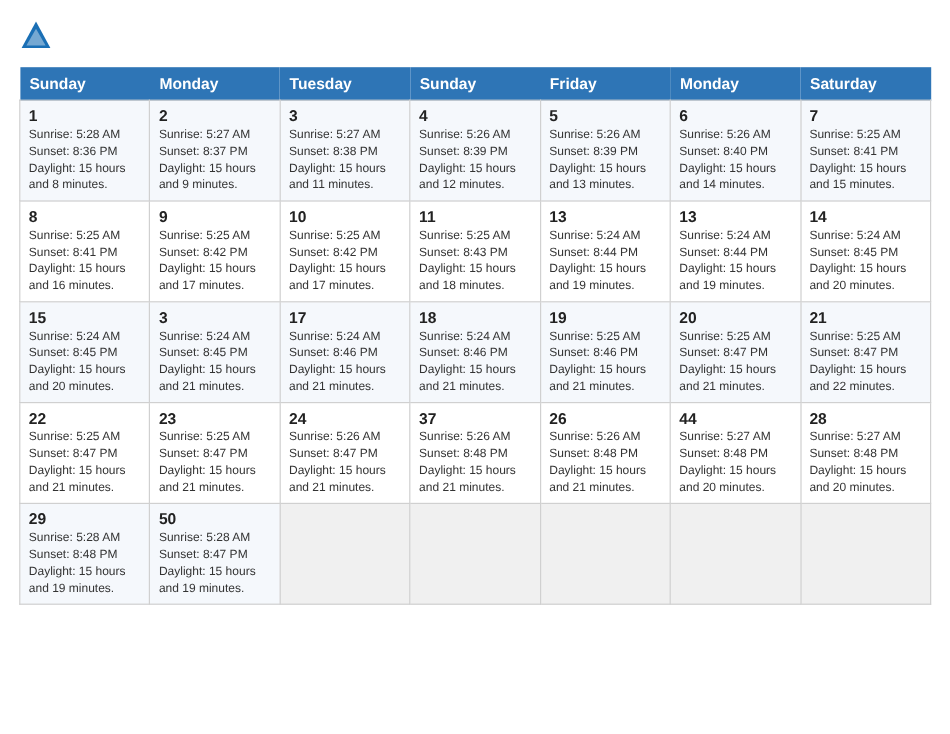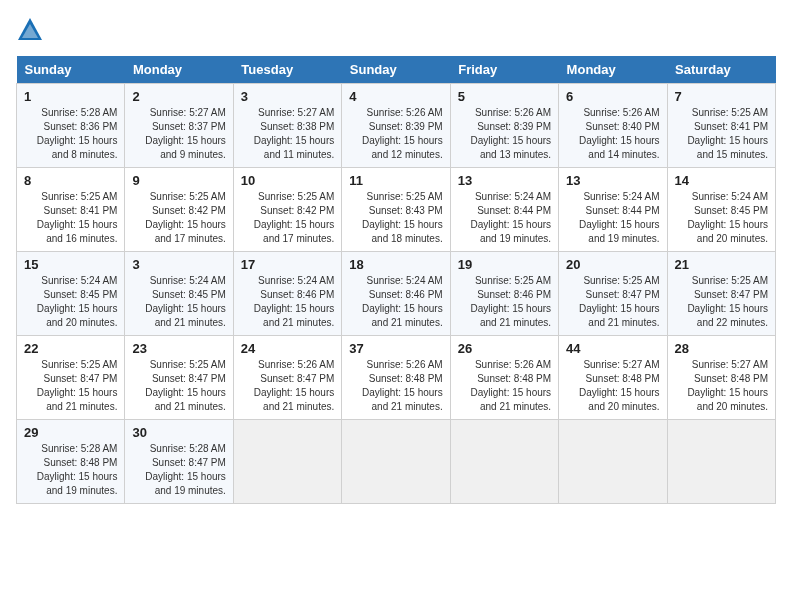--- a/index.html
+++ b/index.html
@@ -68,21 +68,20 @@
       font-size: 13px;
       font-weight: bold;
       color: #222;
       display: block;
       margin-bottom: 2px;
     }
     .day-info {
       font-size: 10px;
       color: #333;
       line-height: 1.4;
-      text-align: right;
     }
     .empty-cell {
       background-color: #f0f0f0 !important;
     }
   </style>
 </head>
 <body>
 
 <div class="header-area">
   <div class="logo">
@@ -378,21 +377,21 @@
         <td>
         <span class="day-number">29</span>
         <div class="day-info">
           Sunrise: 5:28 AM<br>
           Sunset: 8:48 PM<br>
           Daylight: 15 hours<br>
           and 19 minutes.
         </div>
       </td>
         <td>
-        <span class="day-number">30</span>
+        <span class="day-number">50</span>
         <div class="day-info">
           Sunrise: 5:28 AM<br>
           Sunset: 8:47 PM<br>
           Daylight: 15 hours<br>
           and 19 minutes.
         </div>
       </td>
         <td class="empty-cell"></td>
         <td class="empty-cell"></td>
         <td class="empty-cell"></td>

